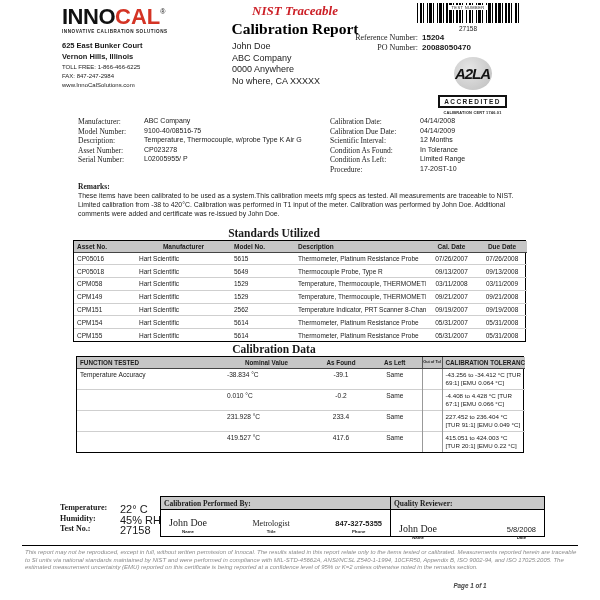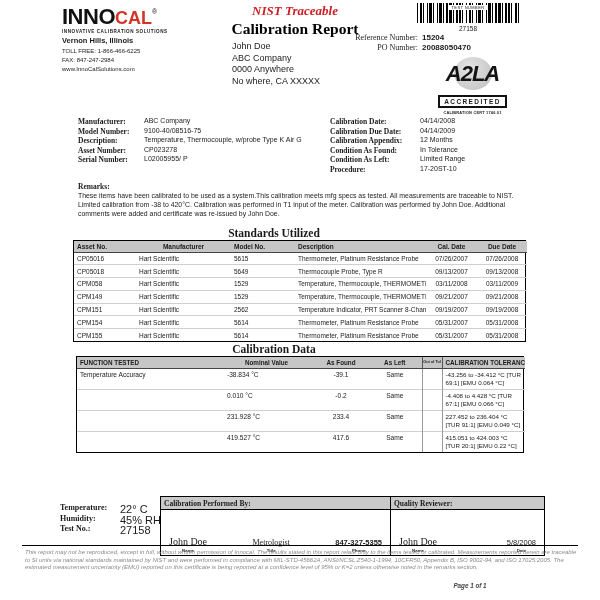--- a/index.html
+++ b/index.html
@@ -7,21 +7,21 @@
   .page {
     position:relative; width:600px; height:600px; background:#ffffff;
     font-family:"Liberation Sans", sans-serif; color:#1a1a1a; overflow:hidden;
     margin:0 auto;
   }
 
   
   .header-left { position:absolute; left:62px; top:2px; width:160px; }
   .logo-line { line-height:20px; white-space:nowrap; }
   .logo-inno { font-size:22px; font-weight:900; letter-spacing:-0.5px; color:#111; }
-  .logo-cal  { font-size:18px; font-weight:700; color:#d43425; }
+  .logo-cal  { font-size:22px; font-weight:700; color:#d43425; }
   .logo-reg  { font-size:7px; vertical-align:10px; color:#111; }
   .tagline { font-size:4.6px; font-weight:bold; letter-spacing:0.55px; color:#222; }
   .addr-bold { font-size:7.5px; font-weight:bold; margin-top:2px; }
   .addr-first { margin-top:7px; }
   .addr-small { font-size:6px; margin-top:3px; color:#222; }
 
   
   .title-block { position:absolute; left:195px; top:3px; width:200px; text-align:center; }
   .nist { font-family:"Liberation Serif", serif; font-size:13px; font-weight:bold; font-style:italic; color:#cc1f26; }
   .report-title { font-family:"Liberation Serif", serif; font-size:15.5px; font-weight:bold; color:#000; margin-top:1px; }
@@ -38,32 +38,32 @@
   .barcode-number { text-align:center; font-size:6.5px; margin-top:1.5px; }
   .ref-block { position:absolute; left:318px; top:33px; width:210px; }
   .ref-row { display:flex; line-height:10px; }
   .ref-label { width:100px; text-align:right; font-family:"Liberation Serif", serif; font-size:8px; color:#222; }
   .ref-value { margin-left:4px; font-size:8px; font-weight:bold; }
   .a2la { position:absolute; left:415px; top:57px; width:115px; text-align:center; }
   .a2la-globe { position:relative; height:33px; }
   .a2la-globe::before { content:""; position:absolute; left:50%; top:0; transform:translateX(-50%);
       width:38px; height:33px; border-radius:50%;
       background:radial-gradient(circle at 40% 35%, #e6e6e6, #bdbdbd); }
-  .a2la-mark { position:relative; z-index:1; font-size:22px; font-weight:900; font-style:italic;
+  .a2la-mark { position:relative; z-index:1; font-size:15px; font-weight:900; font-style:italic;
       letter-spacing:-1px; line-height:33px; color:#141414; }
   .a2la-accredited { display:inline-block; position:relative; z-index:2; margin-top:-5px;
       border:2px solid #111; background:#fff; font-size:6.5px; font-weight:bold;
       letter-spacing:1.4px; padding:1px 4px; }
   .a2la-cert { font-size:3.9px; font-weight:bold; margin-top:1.5px; letter-spacing:0.2px; }
 
   
   .info-left  { position:absolute; left:78px;  top:117px; width:250px; }
   .info-right { position:absolute; left:330px; top:117px; width:215px; }
   .info-row { display:flex; height:9.6px; align-items:flex-start; }
-  .info-label { font-family:"Liberation Serif", serif; font-weight:bold; font-size:7.5px; }
+  .info-label { font-family:"Liberation Serif", serif; font-weight:normal; font-size:7.5px; }
   .info-left  .info-label { width:66px; }
   .info-right .info-label { width:90px; }
   .info-value { font-size:7px; white-space:nowrap; }
 
   
   .remarks { position:absolute; left:78px; top:182px; width:450px; }
   .remarks-label { font-family:"Liberation Serif", serif; font-weight:bold; font-size:7.5px; }
   .remarks-text { font-size:6.9px; line-height:8.8px; margin-top:1px; color:#1a1a1a; }
 
   
@@ -87,21 +87,21 @@
   .cal-table td { font-size:6.6px; padding:2.6px 3px; }
   .cal-table td.td-nominal { padding-left:8px; }
   .cal-table td.td-outtol { border-left:0.8px solid #999; border-right:0.8px solid #999; }
   .cal-table td.td-tol { white-space:normal; font-size:6.2px; line-height:7.4px; }
 
   
   .env-block { position:absolute; left:60px; top:503px; }
   .env-row { display:flex; height:10.5px; }
   .env-label { width:60px; font-family:"Liberation Serif", serif; font-weight:bold; font-size:8px; }
   .env-value { font-size:11px; }
-  .signoff { position:absolute; left:160px; top:496px; width:385px; height:60px;
+  .signoff { position:absolute; left:160px; top:496px; width:385px; height:41px;
       display:flex; border:1.5px solid #000; }
   .sign-box { display:flex; flex-direction:column; }
   .performed-box { width:230px; border-right:1.5px solid #000; }
   .reviewer-box { flex:1;gap:11px; }
   .sign-header { background:#c9c9c9; border-bottom:1px solid #000;
       font-family:"Liberation Serif", serif; font-weight:bold; font-size:7.5px; padding:1.5px 3px; }
   .sign-body { flex:1; display:flex; justify-content:space-between; align-items:flex-end;
       padding:2px 8px 2px 8px; }
   .sign-cell { text-align:center; }
   .sign-name { font-family:"Liberation Serif", serif; font-size:10px; }
@@ -120,20 +120,21 @@
 </head>
 <body>
 
 <div class="page">
 
   <div class="header-left">
     <div class="logo-line">
       <span class="logo-inno">INNO</span><span class="logo-cal">CAL</span><span class="logo-reg">®</span>
     </div>
     <div class="tagline">INNOVATIVE CALIBRATION SOLUTIONS</div>
+    <div class="addr-bold addr-first">625 East Bunker Court</div>
     <div class="addr-bold">Vernon Hills, Illinois</div>
     <div class="addr-small">TOLL FREE:  1-866-466-6225</div>
     <div class="addr-small">FAX:  847-247-2984</div>
     <div class="addr-small">www.InnoCalSolutions.com</div>
   </div>
 
   <div class="title-block">
     <div class="nist">NIST Traceable</div>
     <div class="report-title">Calibration Report</div>
   </div>
@@ -194,21 +195,21 @@
   <div class="info-right">
     <div class="info-row">
         <span class="info-label">Calibration Date:</span>
         <span class="info-value">04/14/2008</span>
       </div>
     <div class="info-row">
         <span class="info-label">Calibration Due Date:</span>
         <span class="info-value">04/14/2009</span>
       </div>
     <div class="info-row">
-        <span class="info-label">Calibration Appendix:</span>
+        <span class="info-label">Scientific Interval:</span>
         <span class="info-value">12 Months</span>
       </div>
     <div class="info-row">
         <span class="info-label">Condition As Found:</span>
         <span class="info-value">In Tolerance</span>
       </div>
     <div class="info-row">
         <span class="info-label">Condition As Left:</span>
         <span class="info-value">Limited Range</span>
       </div>

